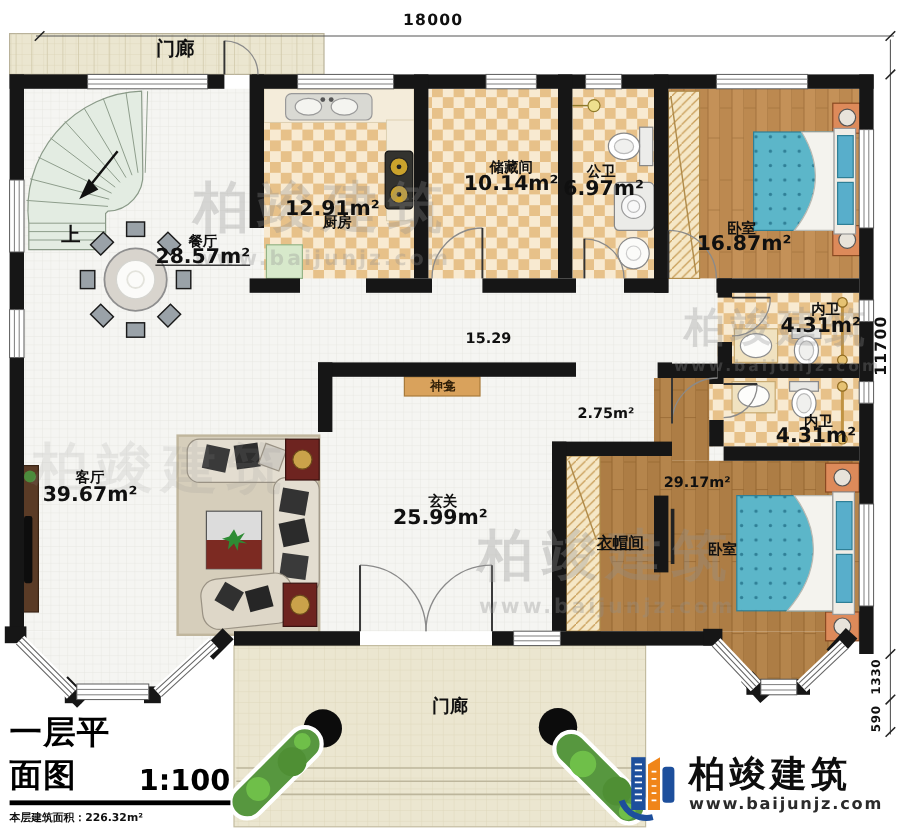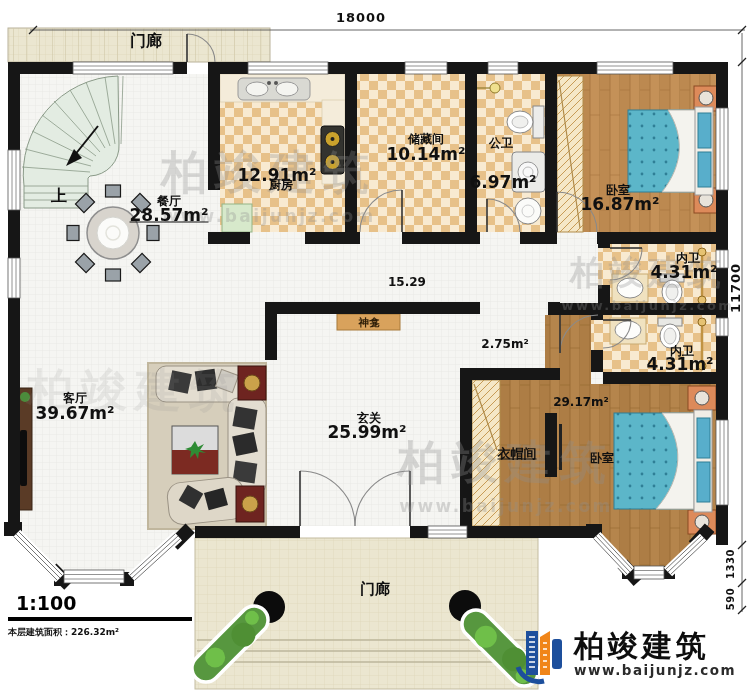--- a/index.html
+++ b/index.html
@@ -19,21 +19,21 @@
   .rot{transform:translate(-50%,-50%) rotate(-90deg);}
   .dimsm{font-size:10px;letter-spacing:0.5px;}
   .wm{position:absolute;z-index:3;text-align:center;color:#8f8f8f;font-weight:bold;pointer-events:none;}
   .wm .b{display:block;font-size:46px;letter-spacing:8px;}
   .wm .u{display:block;font-size:17px;letter-spacing:2.5px;margin-top:2px;}
   .wm.small .b{font-size:34px;letter-spacing:5px;}
   .wm.small .u{font-size:13px;}
   #title-block{position:absolute;left:8px;top:592px;z-index:6;width:230px;}
   #title-row{display:flex;align-items:flex-end;border-bottom:4px solid #000;padding-bottom:3px;width:184px;}
   #title-text{font-size:27px;font-weight:bold;color:#000;letter-spacing:1px;}
-  #title-scale{font-size:19px;font-weight:bold;color:#000;margin-left:8px;}
+  #title-scale{font-size:24px;font-weight:bold;color:#000;margin-left:8px;}
   #stats{margin-top:4px;font-size:9px;font-weight:bold;color:#111;line-height:1.65;}
   #stats .srow{white-space:nowrap;}
   #logo{position:absolute;right:14px;bottom:6px;z-index:6;display:flex;align-items:center;}
   #logo-text{margin-left:8px;}
   #logo-brand{font-size:30px;font-weight:bold;color:#0d0d0d;letter-spacing:4px;line-height:1.05;}
   #logo-url{font-size:13.5px;font-weight:bold;color:#2b2b2b;letter-spacing:1.5px;}
 </style>
 </head>
 <body>
 
@@ -465,21 +465,21 @@
   <span class="b">柏竣建筑</span>
   <span class="u">www.baijunjz.com</span>
 </div>
 
 <div class="lbl s16" style="left:146px;top:41px;">门廊</div>
 <div class="lbl s14" style="left:281px;top:161px;margin-top:24px;">厨房</div>
 <div class="lbl s11" style="left:277px;top:175px;">12.91m²</div>
 <div class="lbl s14" style="left:426px;top:139px;">储藏间</div>
 <div class="lbl s11" style="left:426px;top:154px;">10.14m²</div>
 <div class="lbl s14" style="left:501px;top:143px;">公卫</div>
-<div class="lbl s11" style="left:503px;top:158px;margin-top:24px;">6.97m²</div>
+<div class="lbl s11" style="left:503px;top:158px;">6.97m²</div>
 <div class="lbl s14" style="left:618px;top:190px;">卧室</div>
 <div class="lbl s11" style="left:620px;top:204px;">16.87m²</div>
 <div class="lbl s14" style="left:688px;top:258px;">内卫</div>
 <div class="lbl s11" style="left:684px;top:272px;">4.31m²</div>
 <div class="lbl s14" style="left:682px;top:351px;">内卫</div>
 <div class="lbl s11" style="left:680px;top:364px;">4.31m²</div>
 <div class="lbl s14" style="left:169px;top:201px;">餐厅</div>
 <div class="lbl s11" style="left:169px;top:215px;text-decoration:underline;">28.57m²</div>
 <div class="lbl s16" style="left:59px;top:196px;">上</div>
 <div class="lbl s12" style="left:407px;top:282px;">15.29</div>
@@ -494,20 +494,21 @@
 <div class="lbl s14" style="left:602px;top:458px;">卧室</div>
 <div class="lbl s15" style="left:375px;top:589px;">门廊</div>
 
 <div class="lbl dim" style="left:361px;top:17px;">18000</div>
 <div class="lbl dim rot" style="left:735px;top:288px;">11700</div>
 <div class="lbl dimsm rot" style="left:731px;top:564px;">1330</div>
 <div class="lbl dimsm rot" style="left:731px;top:599px;">590</div>
 
 <div id="title-block">
   <div id="title-row">
+    <span id="title-text">一层平面图</span>
     <span id="title-scale">1:100</span>
   </div>
   <div id="stats">
     <div class="srow">本层建筑面积：226.32m²</div>
 
   </div>
 </div>
 
 <div id="logo">
   <svg width="52" height="62" viewBox="0 0 52 62">

